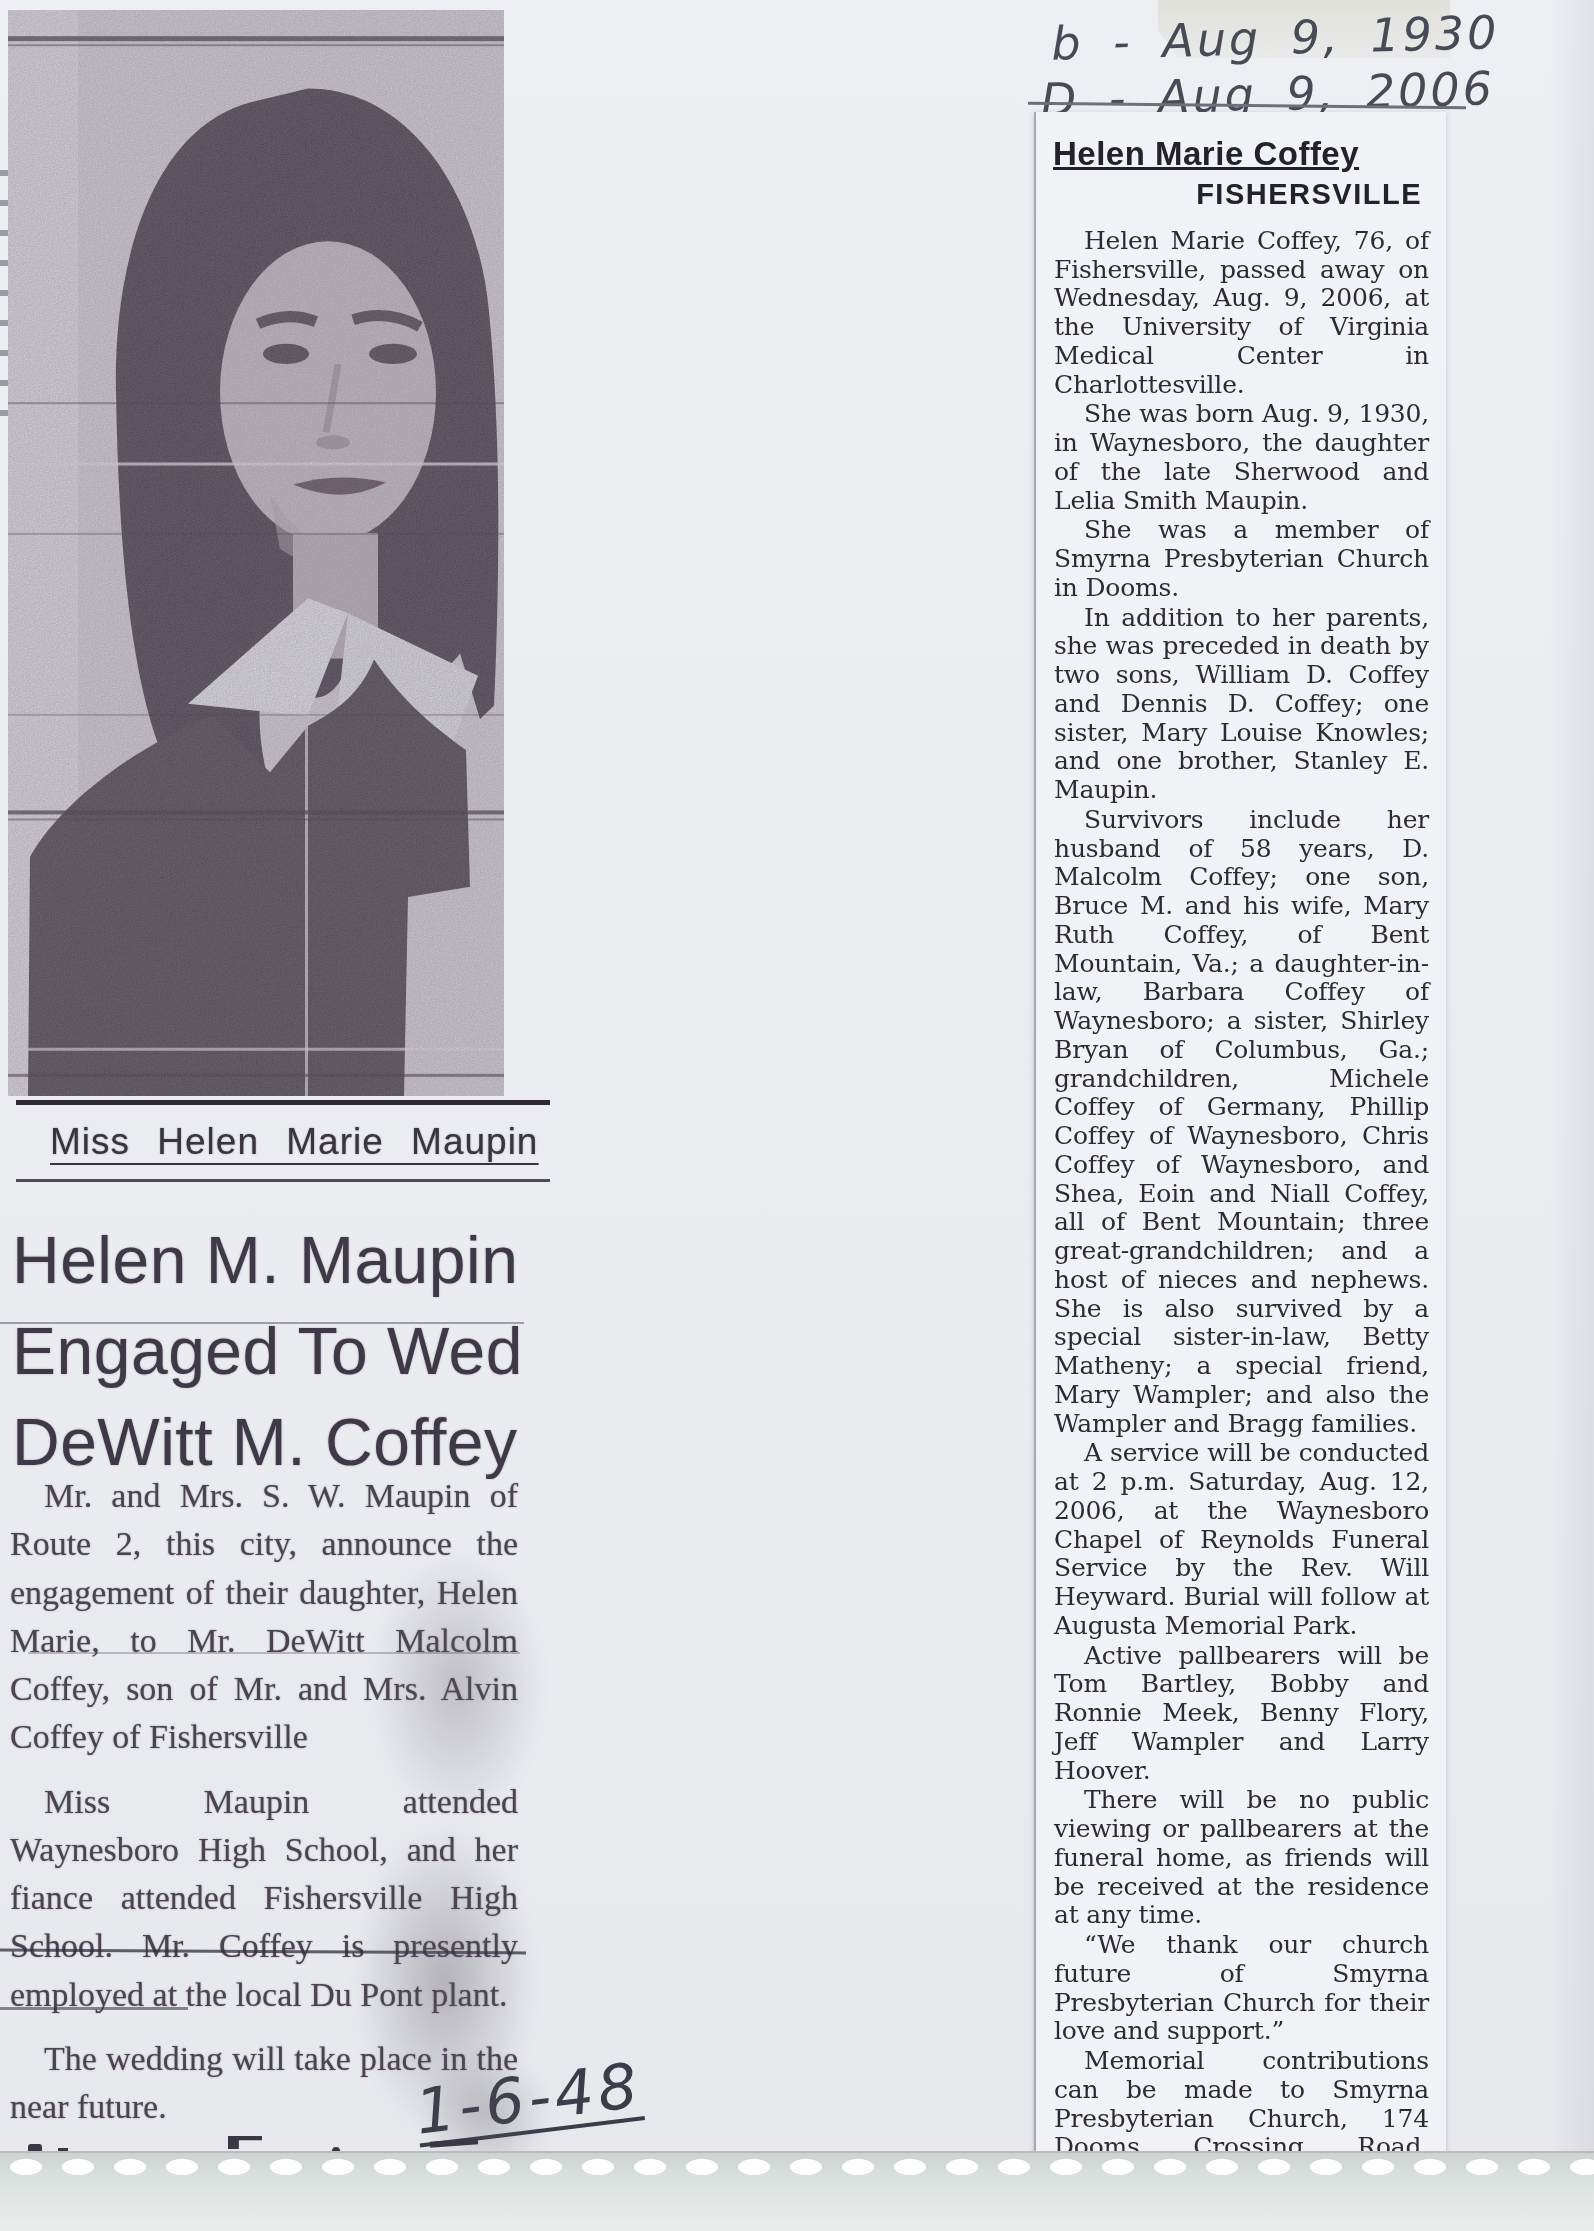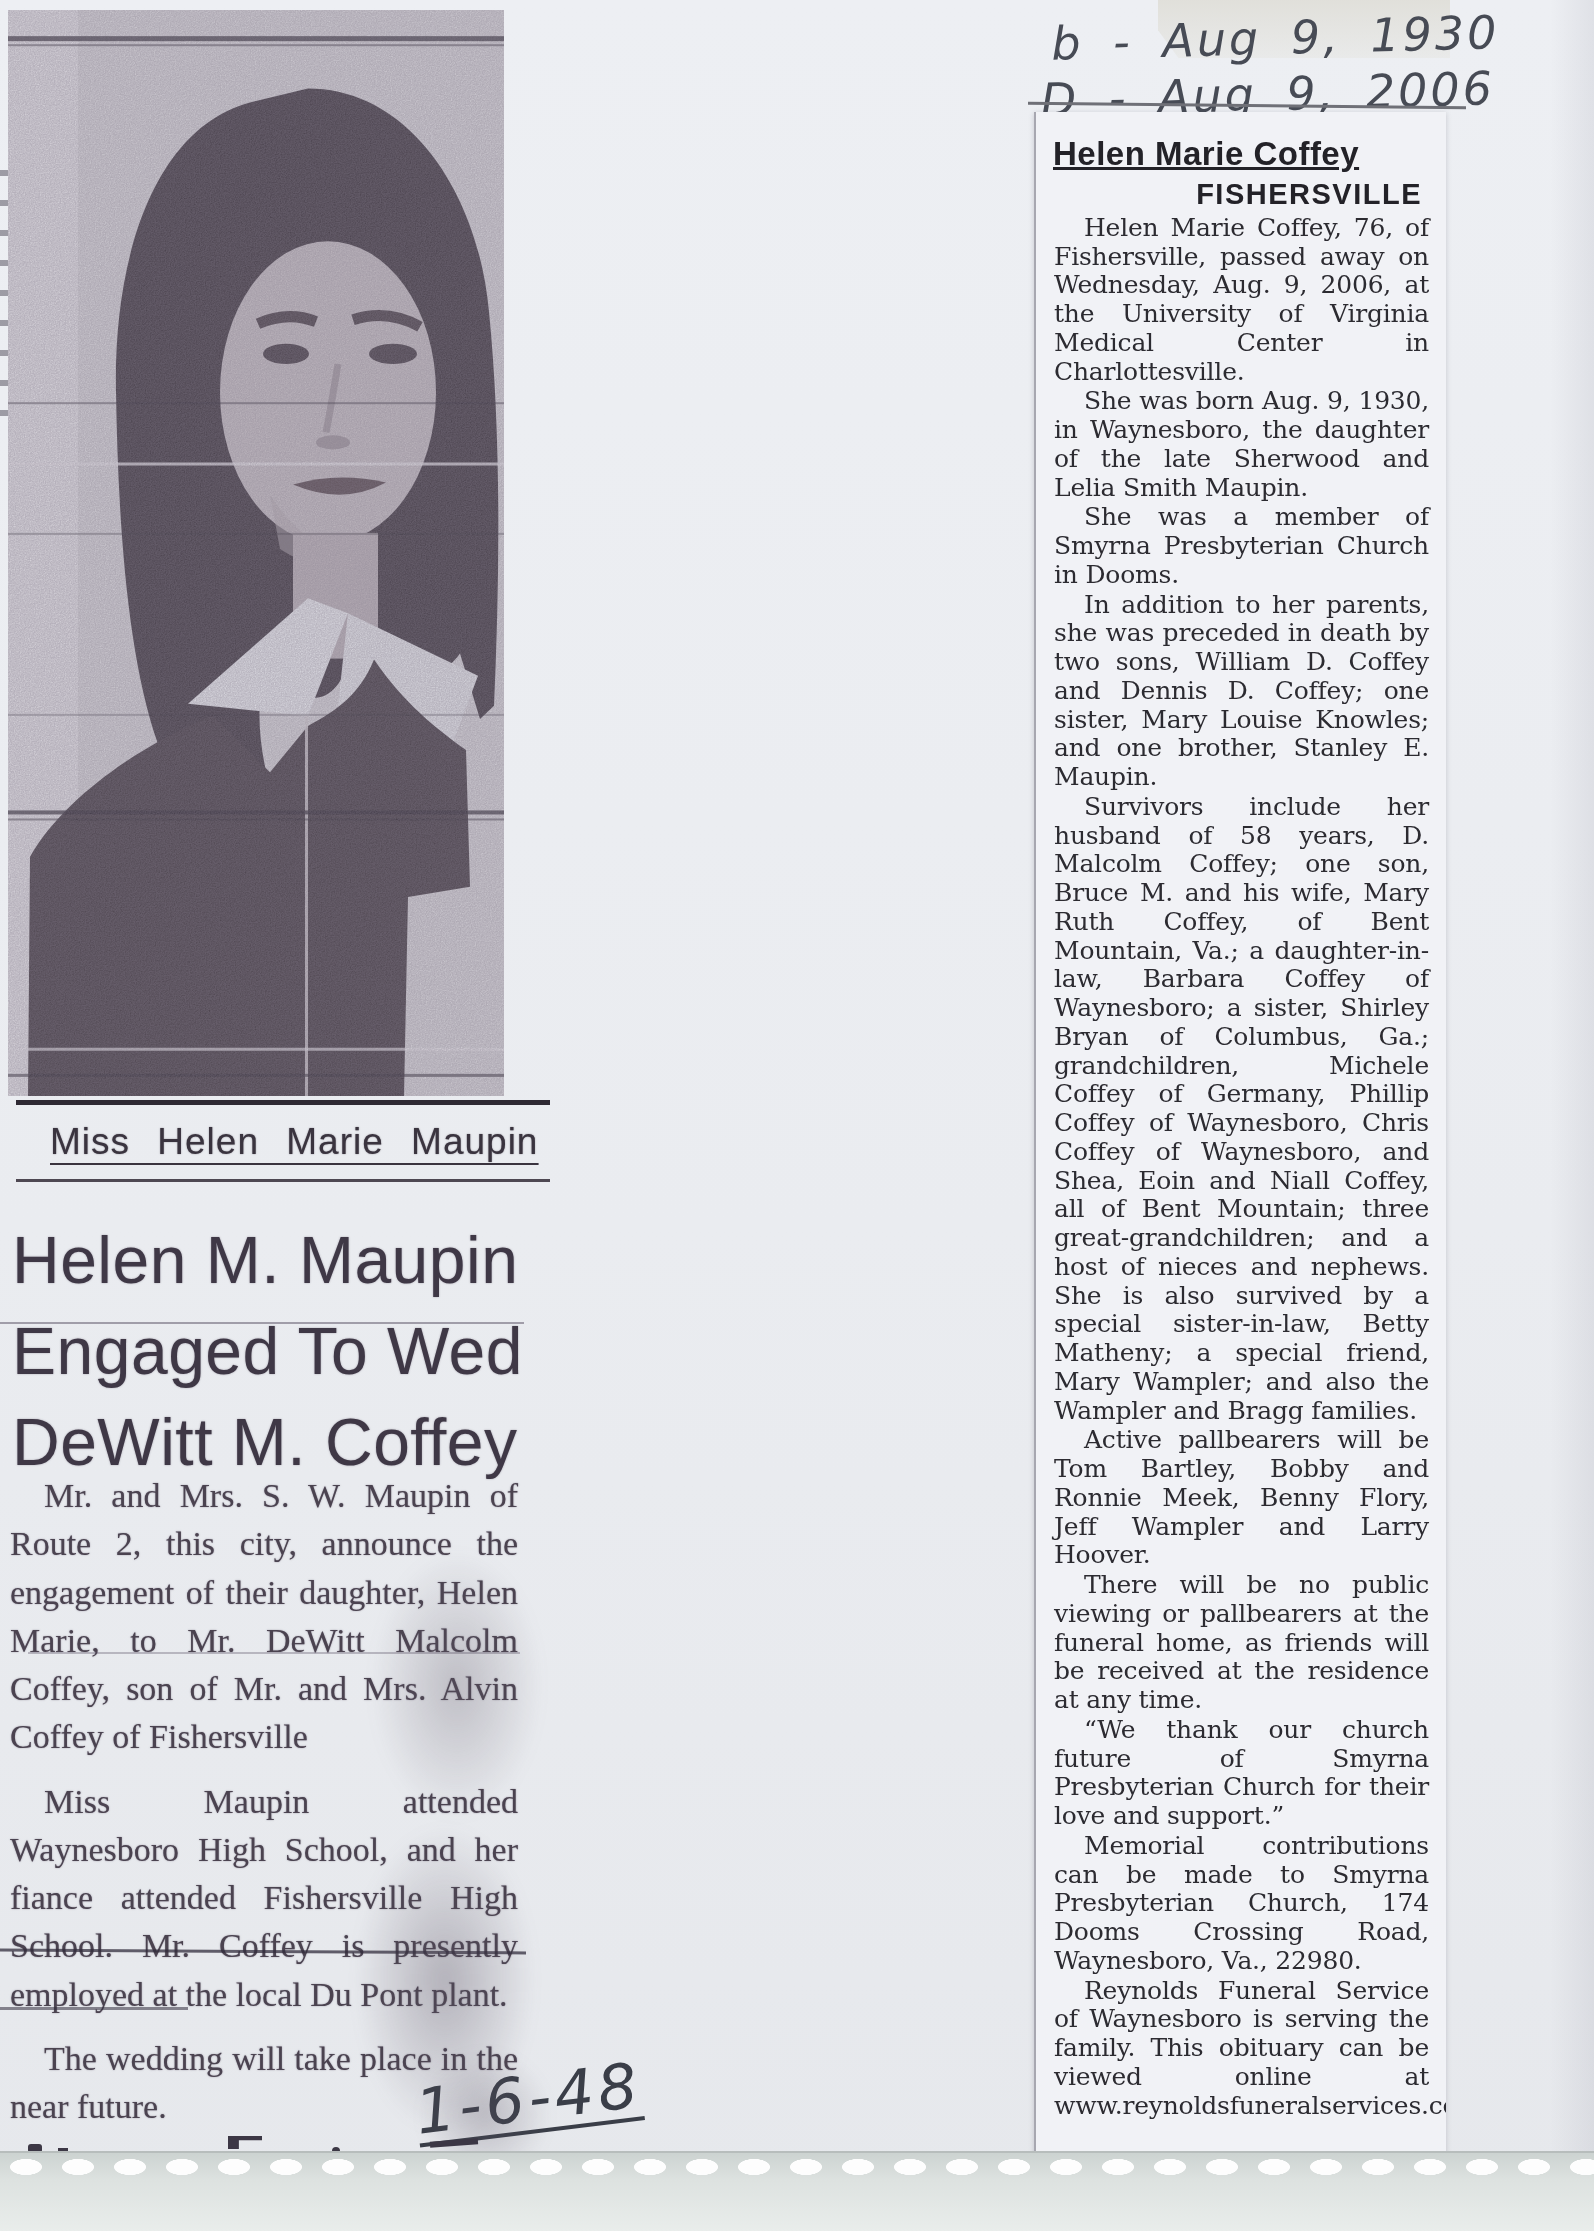--- a/index.html
+++ b/index.html
@@ -70,21 +70,21 @@
   .note-underline { position:absolute; left:1028px; top:104px; width:438px; height:3px;
     background:#6f7077; transform:rotate(.6deg); }
 
   .obit { position:absolute; left:1034px; top:112px; width:412px; height:2076px;
     background:#f1f2f6; box-sizing:border-box; padding:24px 16px 0 17px; overflow:hidden;
     border-left:2px solid rgba(105,105,118,.55);
     box-shadow:0 1px 5px rgba(95,95,112,.28); }
   .obit h1 { margin:0; font:700 33px/1.12 "Liberation Sans", sans-serif;
     color:#232228; letter-spacing:.5px;text-decoration:underline; }
   .obit .subhead { font:700 29px/1.1 "Liberation Sans", sans-serif; text-align:right;
-    color:#232228; margin:6px 8px 3px 0; letter-spacing:1.5px; }
+    color:#232228; margin:6px 8px 16px 0; letter-spacing:1.5px; }
   .obit p { margin:1px; font-family:"DejaVu Serif", serif; font-size:25px; line-height:1.15;
     letter-spacing:-0.2px; text-align:justify; text-indent:30px; color:#2c2b31; }
 
   
   .sleeve { position:absolute; left:0; bottom:0; width:100%; height:78px;
     border-top:2px solid #b7bdbc;
     background:
       radial-gradient(ellipse 26px 13px at 26px 14px, rgba(255,255,255,.95) 60%, rgba(255,255,255,0) 63%) 0 0/52px 78px repeat-x,
       linear-gradient(180deg,#ccd3d1 0,#dde2e0 35%,#e9edeb 100%); }
   .sleeve-glow { position:absolute; left:0; bottom:64px; width:100%; height:16px;
@@ -191,20 +191,21 @@
   <div class="note-underline"></div>
 
   <div class="obit">
     <h1>Helen Marie Coffey</h1>
     <div class="subhead">FISHERSVILLE</div>
     <p>Helen Marie Coffey, 76, of Fishersville, passed away on Wednesday, Aug. 9, 2006, at the University of Virginia Medical Center in Charlottesville.</p>
     <p>She was born Aug. 9, 1930, in Waynesboro, the daughter of the late Sherwood and Lelia Smith Maupin.</p>
     <p>She was a member of Smyrna Presbyterian Church in Dooms.</p>
     <p>In addition to her parents, she was preceded in death by two sons, William D. Coffey and Dennis D. Coffey; one sister, Mary Louise Knowles; and one brother, Stanley E. Maupin.</p>
     <p>Survivors include her husband of 58 years, D. Malcolm Coffey; one son, Bruce M. and his wife, Mary Ruth Coffey, of Bent Mountain, Va.; a daughter-in-law, Barbara Coffey of Waynesboro; a sister, Shirley Bryan of Columbus, Ga.; grandchildren, Michele Coffey of Germany, Phillip Coffey of Waynesboro, Chris Coffey of Waynesboro, and Shea, Eoin and Niall Coffey, all of Bent Mountain; three great-grandchildren; and a host of nieces and nephews. She is also survived by a special sister-in-law, Betty Matheny; a special friend, Mary Wampler; and also the Wampler and Bragg families.</p>
+    <p>A service will be conducted at 2 p.m. Saturday, Aug. 12, 2006, at the Waynesboro Chapel of Reynolds Funeral Service by the Rev. Will Heyward. Burial will follow at Augusta Memorial Park.</p>
     <p>Active pallbearers will be Tom Bartley, Bobby and Ronnie Meek, Benny Flory, Jeff Wampler and Larry Hoover.</p>
     <p>There will be no public viewing or pallbearers at the funeral home, as friends will be received at the residence at any time.</p>
     <p>“We thank our church future of Smyrna Presbyterian Church for their love and support.”</p>
     <p>Memorial contributions can be made to Smyrna Presbyterian Church, 174 Dooms Crossing Road, Waynesboro, Va., 22980.</p>
     <p>Reynolds Funeral Service of Waynesboro is serving the family. This obituary can be viewed online at www.reynoldsfuneralservices.com.</p>
   </div>
 
   <div class="sleeve-glow"></div>
   <div class="sleeve"></div>
 

